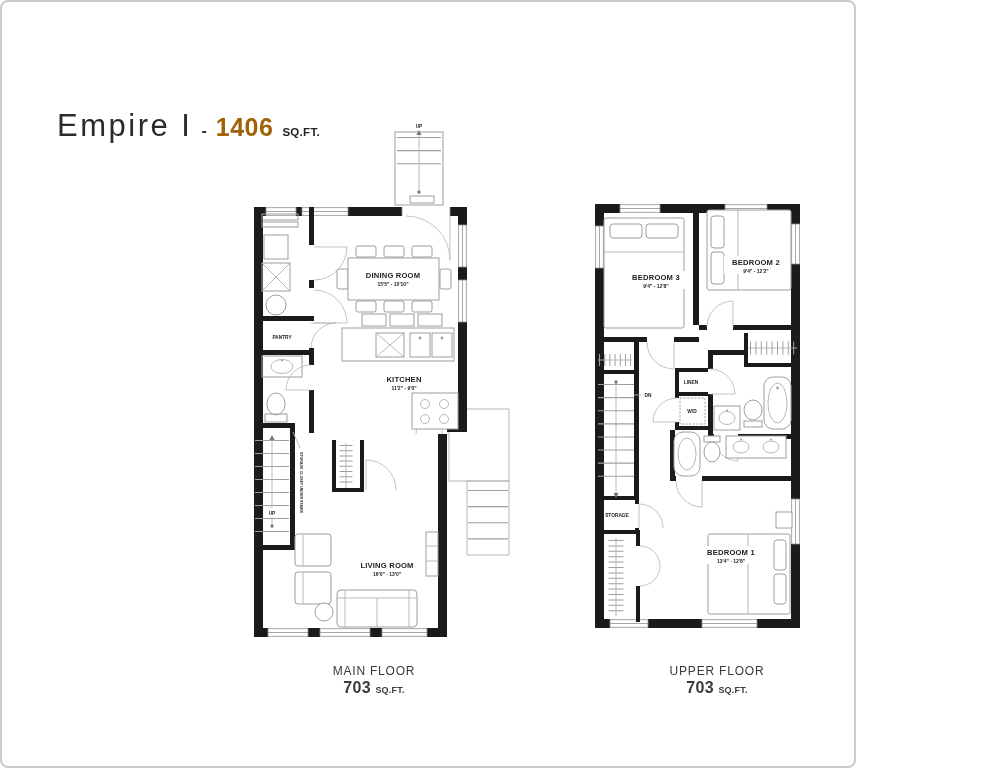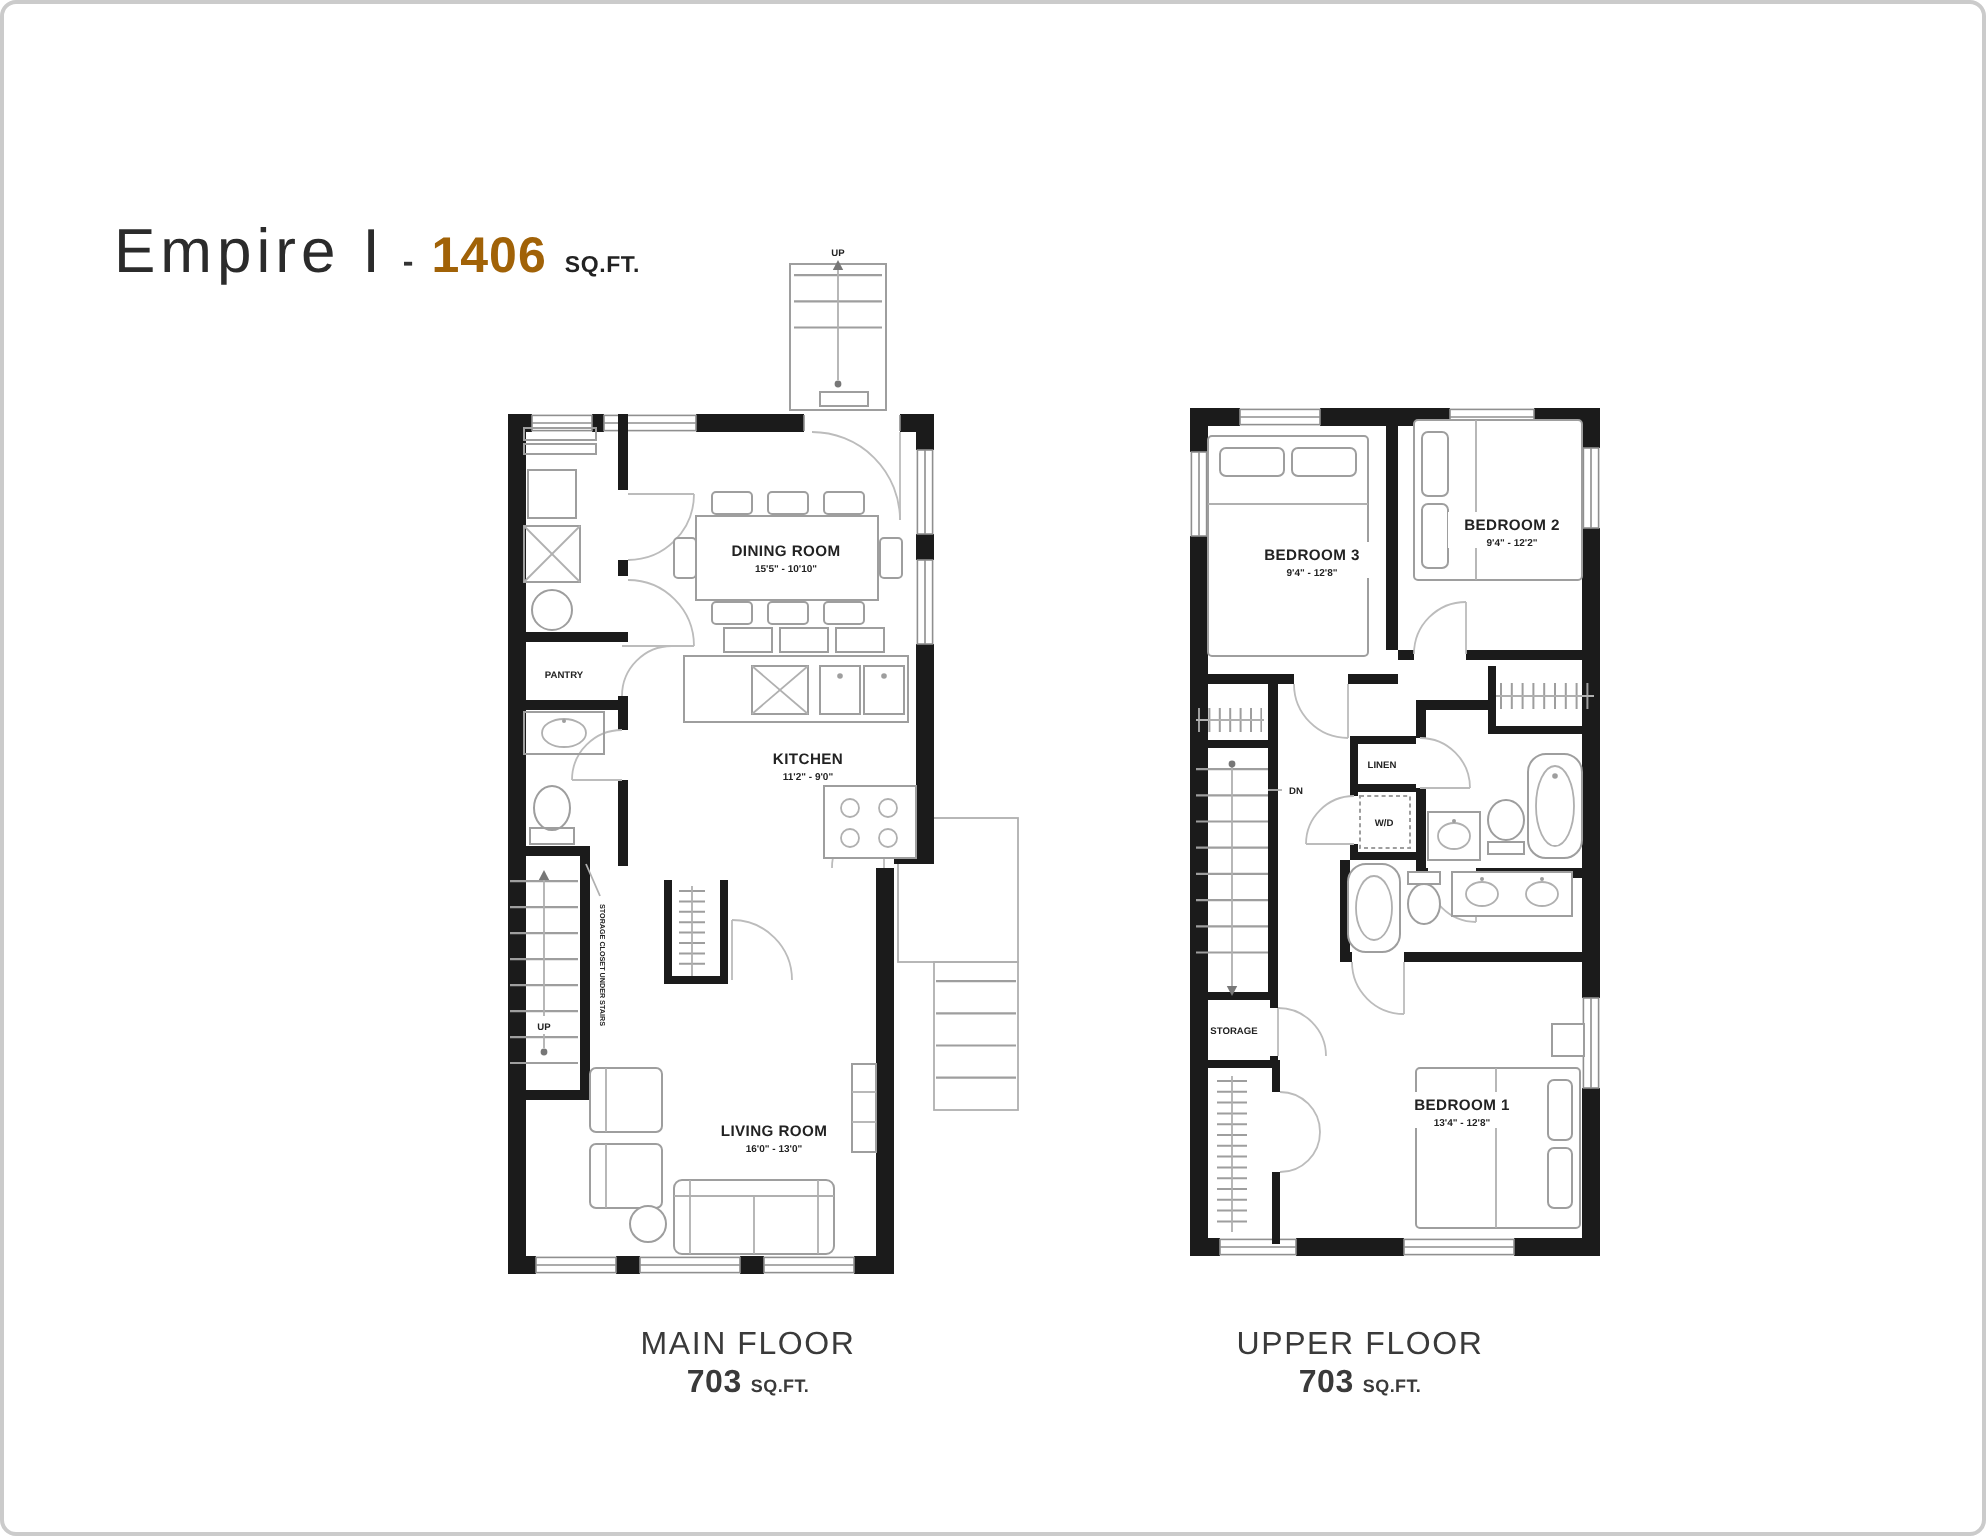--- a/index.html
+++ b/index.html
@@ -1,27 +1,27 @@
 <!DOCTYPE html>
 <html><head>
 <meta charset="utf-8">
 <style>
   html,body{margin:0;padding:0;background:#fff;}
   .canvas{
-    position:relative;width:993px;height:768px;background:#fff;
+    position:relative;width:856px;height:768px;background:#fff;
     border:2px solid #cbcbcb;border-radius:8px;box-sizing:border-box;
     font-family:"Liberation Sans",sans-serif;overflow:hidden;
   }
   .title-row{position:absolute;left:55px;top:106px;display:flex;align-items:baseline;gap:9px;color:#2b2b2b;}
   .model-name{font-size:31px;font-weight:400;letter-spacing:2.5px;}
   .title-sep{font-size:16px;font-weight:700;color:#333;}
   .title-area{font-size:25px;font-weight:700;letter-spacing:.5px;color:#a16207;}
   .title-unit{font-size:11.5px;font-weight:700;color:#222;letter-spacing:.3px;}
   .caption{position:absolute;top:662px;width:180px;text-align:center;color:#3a3a3a;}
-  .cap-line1{font-size:16px;letter-spacing:.8px;text-align:center;}
+  .cap-line1{font-size:12px;letter-spacing:.8px;text-align:center;}
   .cap-line2{margin-top:1px;}
   .cap-num{font-size:16px;font-weight:700;letter-spacing:.3px;}
   .cap-unit{font-size:9px;font-weight:700;letter-spacing:.2px;}
   svg{position:absolute;overflow:visible;}
   svg text{font-family:"Liberation Sans",sans-serif;fill:#222;}
   .wall{fill:#1b1b1b;}
   .win{fill:#fff;}
   .winl{stroke:#8f8f8f;stroke-width:.8;fill:none;}
   .fl{fill:none;stroke:#9e9e9e;stroke-width:1;}
   .flw{fill:#fff;stroke:#9e9e9e;stroke-width:1;}
@@ -482,21 +482,21 @@
     <text class="dim" x="141" y="369">13'4" - 12'8"</text>
   </svg>
 
   <div class="caption" style="left:282px">
     <div class="cap-line1">MAIN FLOOR</div>
     <div class="cap-line2">
       <span class="cap-num">703</span>
       <span class="cap-unit">SQ.FT.</span>
     </div>
   </div>
-  <div class="caption" style="left:588px">
+  <div class="caption" style="left:625px">
     <div class="cap-line1">UPPER FLOOR</div>
     <div class="cap-line2">
       <span class="cap-num">703</span>
       <span class="cap-unit">SQ.FT.</span>
     </div>
   </div>
 
 </div>
 
 </body></html>

